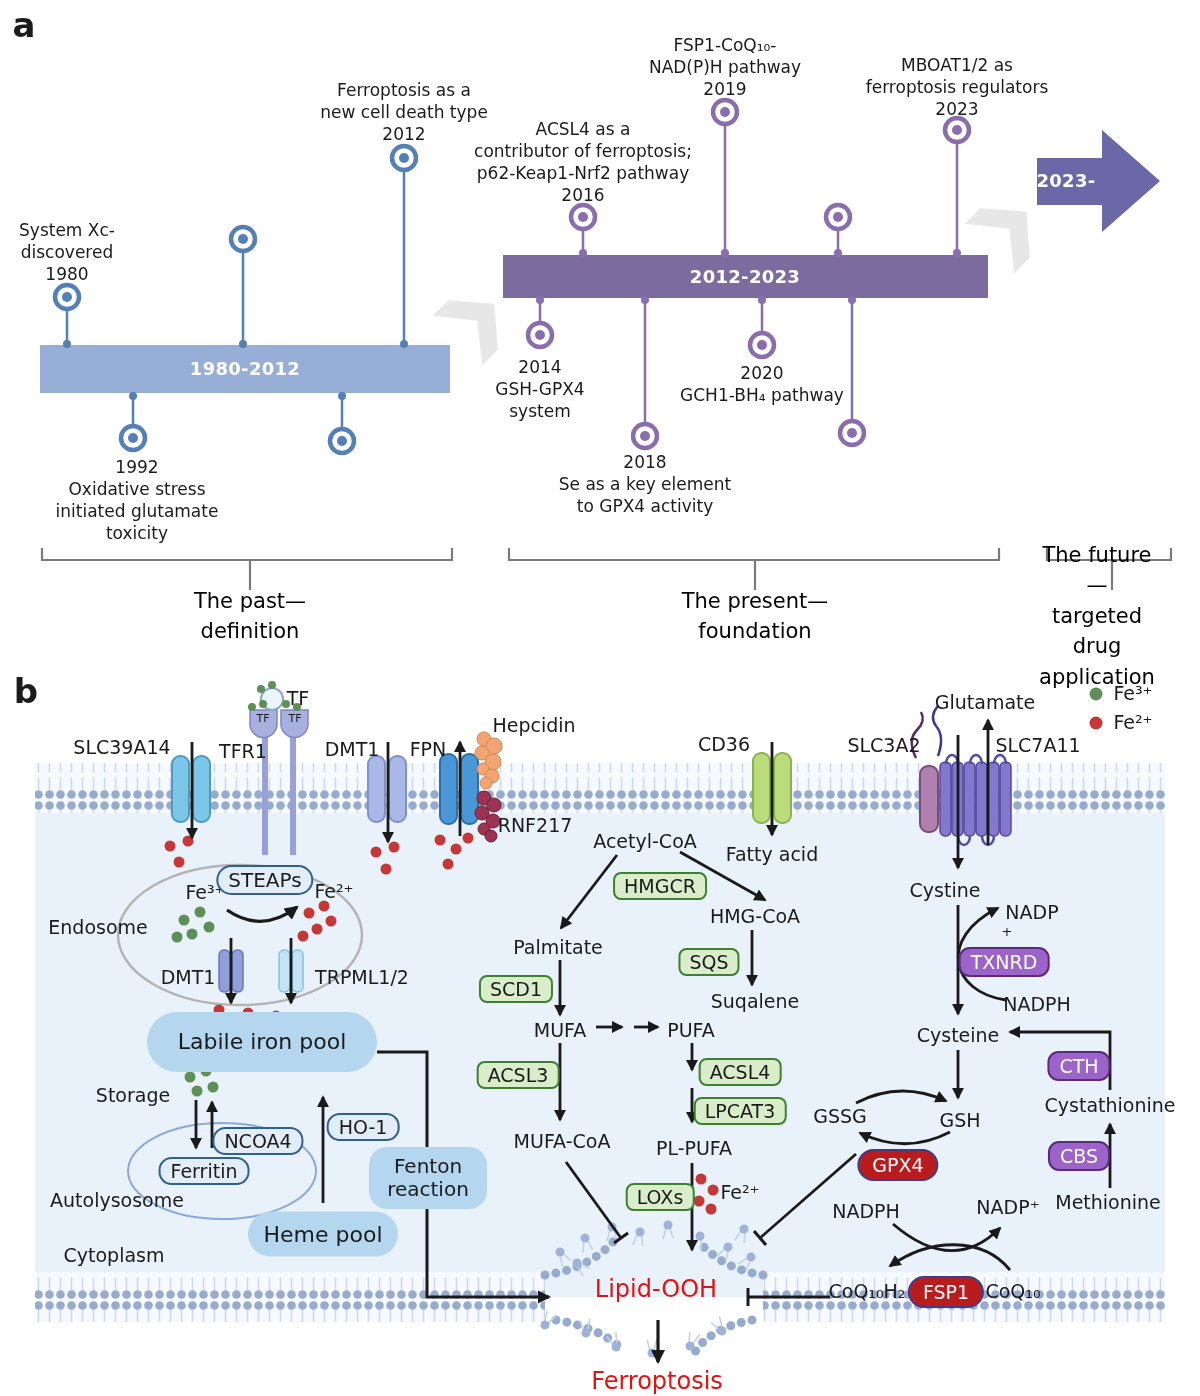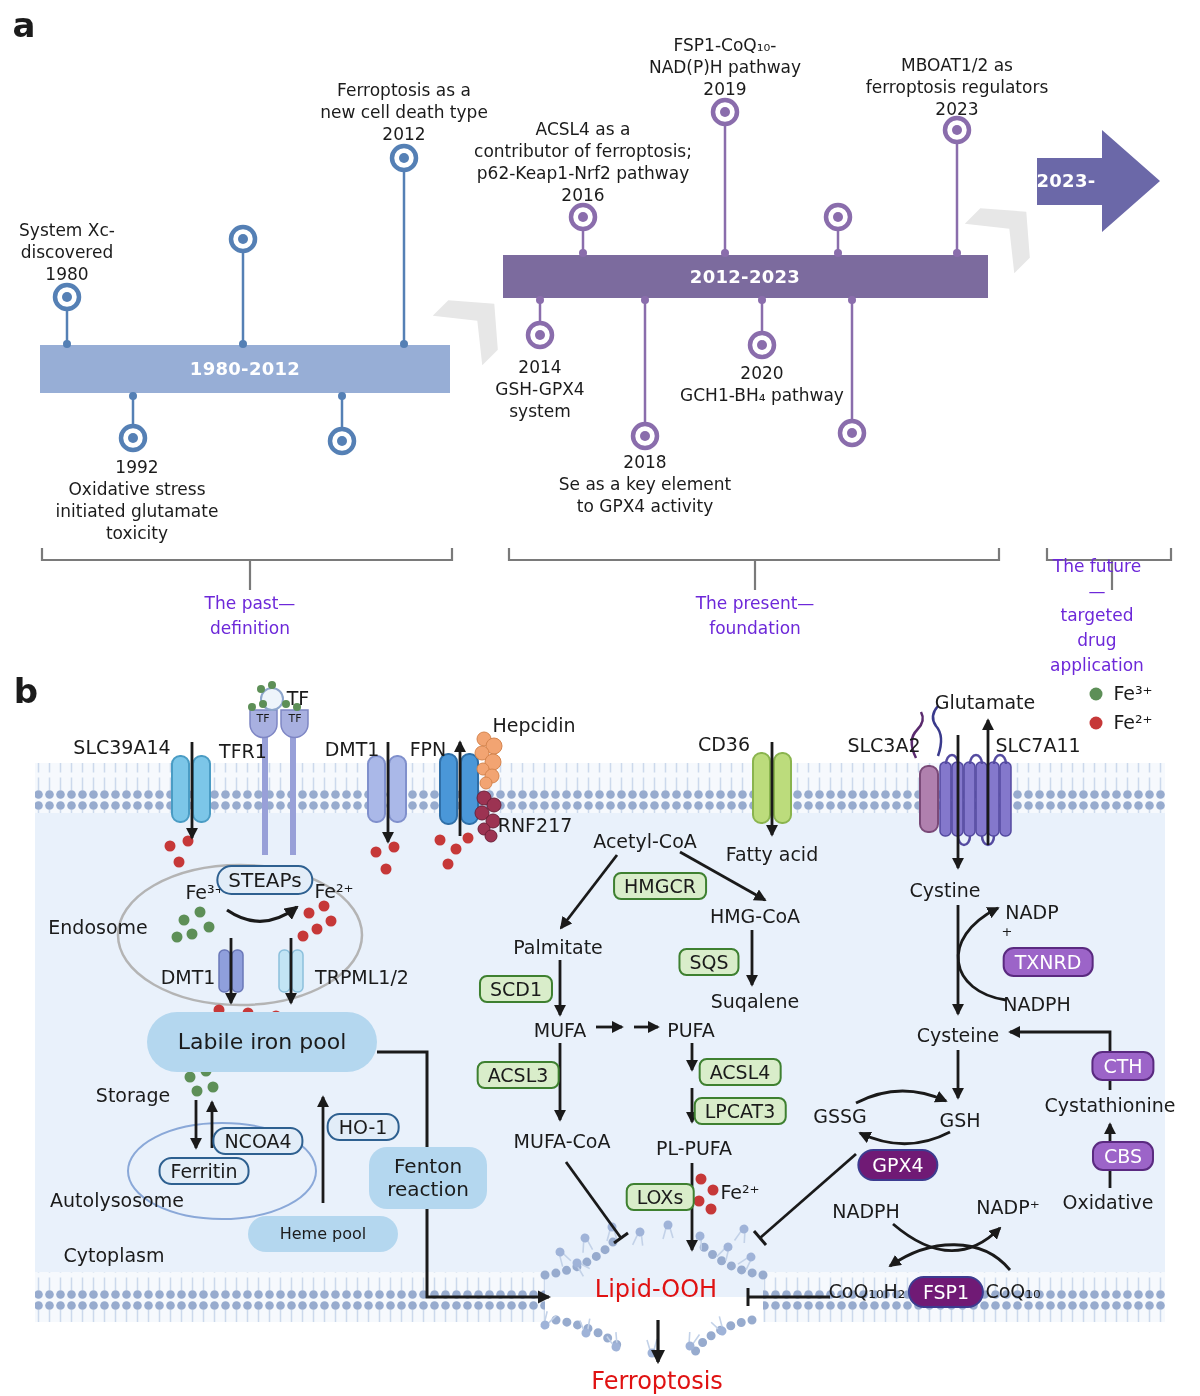--- a/index.html
+++ b/index.html
@@ -4,30 +4,30 @@
 <style>
   html,body{margin:0;padding:0;background:#fff;}
   .page{position:relative;width:1200px;height:1396px;background:#fff;overflow:hidden;
         font-family:"DejaVu Sans","Liberation Sans",sans-serif;color:#1b1b1b;}
   svg.layer{position:absolute;left:0;top:0;z-index:1;}
   .lbl{position:absolute;transform:translate(-50%,-50%);z-index:2;font-size:19px;
        white-space:pre-line;text-align:center;line-height:1.22;color:#1b1b1b;}
   .evt{font-size:17px;line-height:1.3;}
   .plabel{font-weight:bold;font-size:34px;}
   .bartxt{font-weight:bold;color:#fff;font-size:18px;letter-spacing:.3px;}
-  .brlbl{font-size:17px;line-height:1.45;color:#6d28d9;}
+  .brlbl{font-size:21px;line-height:1.45;color:#000000;}
   .redlbl{color:#e01212;font-size:24px;}
   .pool{position:absolute;transform:translate(-50%,-50%);z-index:2;background:#b4d7ef;
         display:flex;align-items:center;justify-content:center;text-align:center;
         white-space:pre-line;line-height:1.15;}
   .gbox{position:absolute;transform:translate(-50%,-50%);z-index:2;background:#d9edca;
         border:2.5px solid #3e8030;border-radius:8px;padding:1px 9px;font-size:19px;}
   .pbox{position:absolute;transform:translate(-50%,-50%);z-index:2;background:#9c64c8;
-        border:2.5px solid #5a2a80;border-radius:11px;padding:2px 10px;font-size:19px;color:#fff;margin-left:44px;}
-  .vbox{position:absolute;transform:translate(-50%,-50%);z-index:2;background:#701a75;
+        border:2.5px solid #5a2a80;border-radius:11px;padding:2px 10px;font-size:19px;color:#fff;}
+  .vbox{position:absolute;transform:translate(-50%,-50%);z-index:2;background:#b91c1c;
         border:2.5px solid #3c3c90;border-radius:18px;padding:3px 13px;font-size:19px;color:#fff;}
   .bbox{position:absolute;transform:translate(-50%,-50%);z-index:2;background:#e2edf8;
         border:2.5px solid #2e6090;border-radius:13px;padding:1px 10px;font-size:19px;}
   .tiny{font-size:13px;}
 </style>
 </head>
 <body>
 
 <div class="page">
 
@@ -387,21 +387,21 @@
 <div class="bbox" style="left:265px;top:880px;border-radius:16px;font-size:20px">STEAPs</div>
 <div class="lbl" style="left:334px;top:892px">Fe²⁺</div>
 <div class="lbl" style="left:188px;top:978px">DMT1</div>
 <div class="lbl" style="left:362px;top:978px">TRPML1/2</div>
 <div class="pool" style="left:262px;top:1042px;width:230px;height:60px;border-radius:30px;font-size:22px">Labile iron pool</div>
 <div class="lbl" style="left:133px;top:1096px">Storage</div>
 <div class="bbox" style="left:258px;top:1141px">NCOA4</div>
 <div class="bbox" style="left:204px;top:1171px">Ferritin</div>
 <div class="lbl" style="left:117px;top:1201px">Autolysosome</div>
 <div class="bbox" style="left:363px;top:1127px">HO-1</div>
-<div class="pool" style="left:323px;top:1234px;width:150px;height:36px;border-radius:27px;font-size:16px">Heme pool</div>
+<div class="pool" style="left:323px;top:1234px;width:150px;height:45px;border-radius:27px;font-size:22px">Heme pool</div>
 <div class="pool" style="left:428px;top:1178px;width:118px;height:62px;border-radius:18px;font-size:20px">Fenton
 reaction</div>
 <div class="lbl" style="left:114px;top:1256px">Cytoplasm</div>
 
 <div class="lbl" style="left:645px;top:842px">Acetyl-CoA</div>
 <div class="gbox" style="left:660px;top:886px">HMGCR</div>
 <div class="lbl" style="left:755px;top:917px">HMG-CoA</div>
 <div class="gbox" style="left:709px;top:962px">SQS</div>
 <div class="lbl" style="left:755px;top:1002px">Suqalene</div>
 <div class="lbl" style="left:558px;top:948px">Palmitate</div>
@@ -418,21 +418,21 @@
 
 <div class="lbl" style="left:945px;top:891px">Cystine</div>
 <div class="lbl" style="left:1032px;top:913px">NADP</div>
 <div class="lbl tiny" style="left:1007px;top:932px">+</div>
 <div class="pbox" style="left:1004px;top:962px">TXNRD</div>
 <div class="lbl" style="left:1037px;top:1005px">NADPH</div>
 <div class="lbl" style="left:958px;top:1036px">Cysteine</div>
 <div class="pbox" style="left:1079px;top:1066px">CTH</div>
 <div class="lbl" style="left:1110px;top:1106px">Cystathionine</div>
 <div class="pbox" style="left:1079px;top:1156px">CBS</div>
-<div class="lbl" style="left:1108px;top:1203px">Oxidative</div>
+<div class="lbl" style="left:1108px;top:1203px">Methionine</div>
 <div class="lbl" style="left:840px;top:1117px">GSSG</div>
 <div class="lbl" style="left:960px;top:1121px">GSH</div>
 <div class="vbox" style="left:898px;top:1165px">GPX4</div>
 <div class="lbl" style="left:866px;top:1212px">NADPH</div>
 <div class="lbl" style="left:1008px;top:1208px">NADP⁺</div>
 <div class="lbl" style="left:867px;top:1292px">CoQ₁₀H₂</div>
 <div class="vbox" style="left:946px;top:1292px">FSP1</div>
 <div class="lbl" style="left:1013px;top:1292px">CoQ₁₀</div>
 
 <div class="lbl redlbl" style="left:656px;top:1290px">Lipid-OOH</div>

